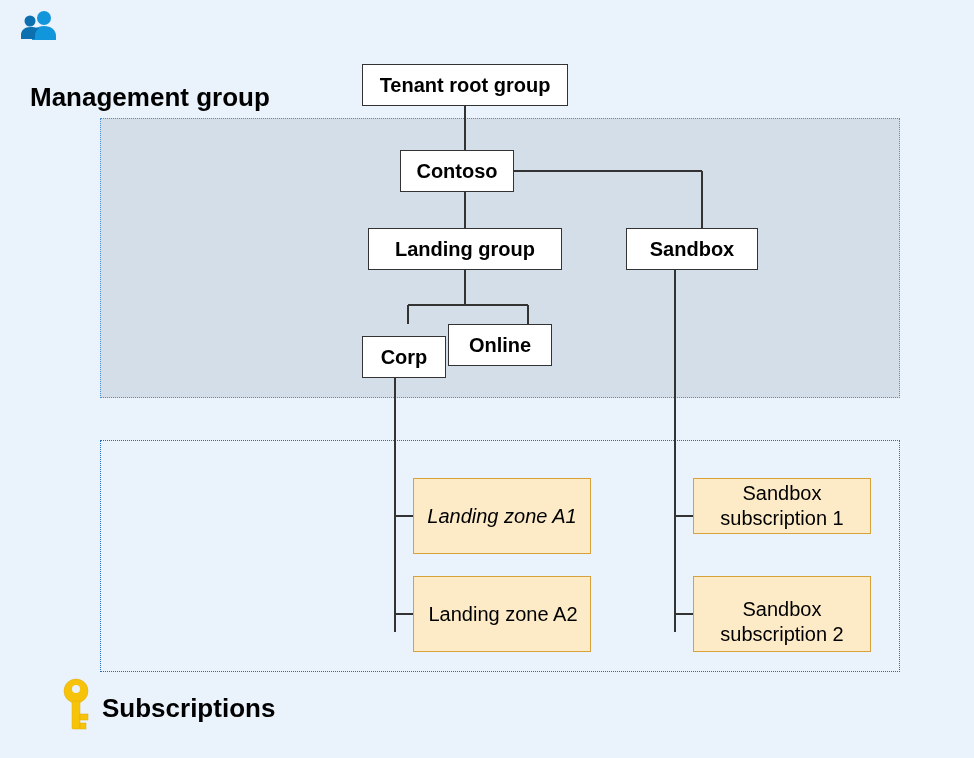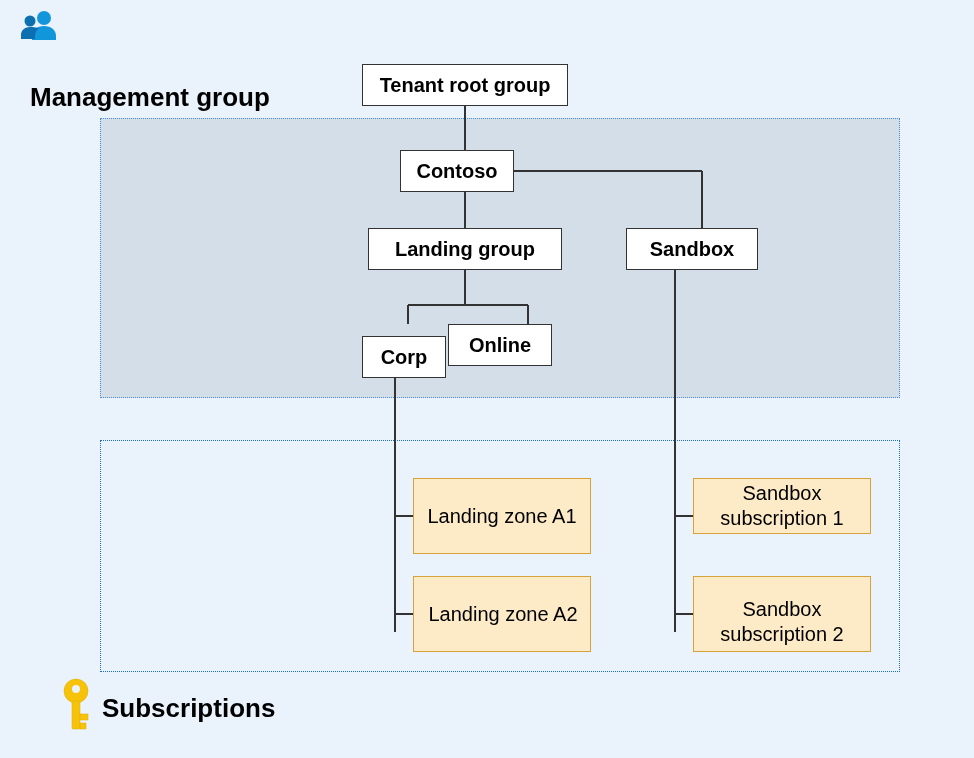--- a/index.html
+++ b/index.html
@@ -113,21 +113,21 @@
 <div class="node" style="left:626px;top:228px;width:132px;height:42px;">
   <span>Sandbox</span>
 </div>
 <div class="node" style="left:362px;top:316px;width:84px;height:42px;margin-top:20px;">
   <span>Corp</span>
 </div>
 <div class="node" style="left:448px;top:324px;width:104px;height:42px;">
   <span>Online</span>
 </div>
 
-<div class="sub" style="left:413px;top:478px;width:178px;height:76px;">
+<div class="sub" style="left:413px;top:478px;width:178px;height:76px;font-style:italic;">
   <span>Landing zone A1</span>
 </div>
 <div class="sub" style="left:413px;top:576px;width:178px;height:76px;padding-left:12px;">
   <span>Landing zone A2</span>
 </div>
 <div class="sub" style="left:693px;top:478px;width:178px;height:56px;">
   <span>Sandbox subscription 1</span>
 </div>
 <div class="sub" style="left:693px;top:576px;width:178px;height:76px;align-items:flex-end;">
   <span>Sandbox subscription 2</span>

